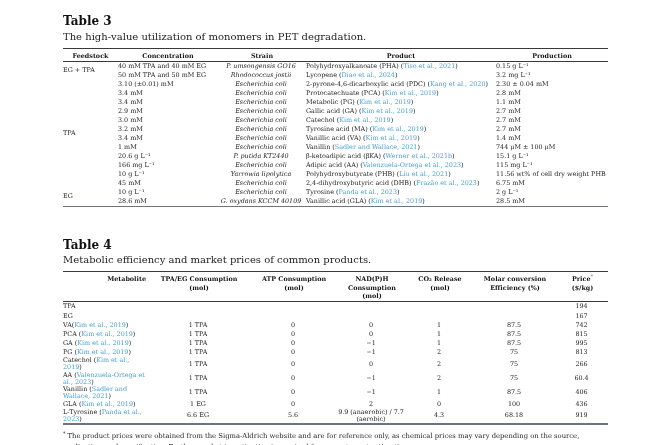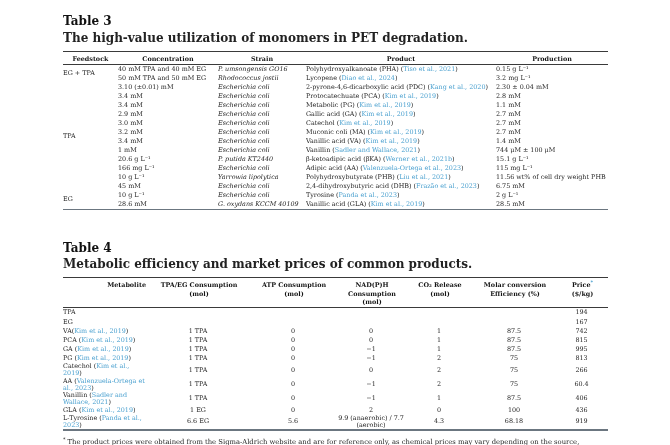--- a/index.html
+++ b/index.html
@@ -1,31 +1,31 @@
 <!DOCTYPE html>
 <html style="--link: #4aa0cf;"><head>
 <meta charset="utf-8">
 <style>
   html,body{margin:0;padding:0;background:#fff;}
   .page{position:relative;width:670px;height:445px;background:#ffffff;overflow:hidden;
         font-family:"DejaVu Serif","Liberation Serif",serif;color:#1d1d1d;}
   .content{position:absolute;left:63px;top:14px;width:545px;}
   .tbl-label{font-size:12px;font-weight:bold;color:#111;}
-  .tbl-caption{font-size:12px;margin:2.5px 0 6px 0;color:#222;font-weight:bold;}
+  .tbl-caption{font-size:10px;margin:2.5px 0 6px 0;color:#222;}
   table{border-collapse:collapse;table-layout:fixed;width:545px;font-size:6.4px;color:#1d1d1d;}
   thead tr{border-top:1.3px solid #3a3a3a;border-bottom:0.9px solid #3a3a3a;}
   th{font-weight:bold;padding:3px 1px 1px 1px;vertical-align:top;line-height:1.3;color:#141414;}
   td{padding:0 2px 0 0;height:9px;line-height:1.1;vertical-align:middle;overflow:hidden;}
   .t3 tbody{border-bottom:1.6px solid #6b7680;}
   .t4 tbody{border-bottom:2px solid #6b7680;}
   .t4 td{height:9.2px;}
   .left{text-align:right;}
   .center{text-align:center;}
   .c-fs{vertical-align:middle;}
-  .strain{font-style:italic;}
+  .strain{font-style:italic;text-align:center;}
   .cite{color:var(--link,#4aa0cf);}
   .h2line{font-weight:bold;}
   sup{font-size:5px;line-height:0;}
   .gap{height:31px;}
   .footnote{margin-top:6px;font-size:6.8px;line-height:1.55;color:#1d1d1d;width:545px;}
   .fn-marker{margin-right:2px;}
 </style>
 </head>
 <body>
 
@@ -93,21 +93,21 @@
         </tr>
         <tr>
           <td>3.0 mM</td>
           <td class="strain">Escherichia coli</td>
           <td><span>Catechol (</span><span class="cite">Kim et al., 2019</span><span>)</span></td>
           <td>2.7 mM</td>
         </tr>
         <tr>
           <td>3.2 mM</td>
           <td class="strain">Escherichia coli</td>
-          <td><span>Muconic coli (MA) (</span><span class="cite">Kim et al., 2019</span><span>)</span></td>
+          <td><span>Tyrosine acid (MA) (</span><span class="cite">Kim et al., 2019</span><span>)</span></td>
           <td>2.7 mM</td>
         </tr>
         <tr>
           <td>3.4 mM</td>
           <td class="strain">Escherichia coli</td>
           <td><span>Vanillic acid (VA) (</span><span class="cite">Kim et al., 2019</span><span>)</span></td>
           <td>1.4 mM</td>
         </tr>
         <tr>
           <td>1 mM</td>

